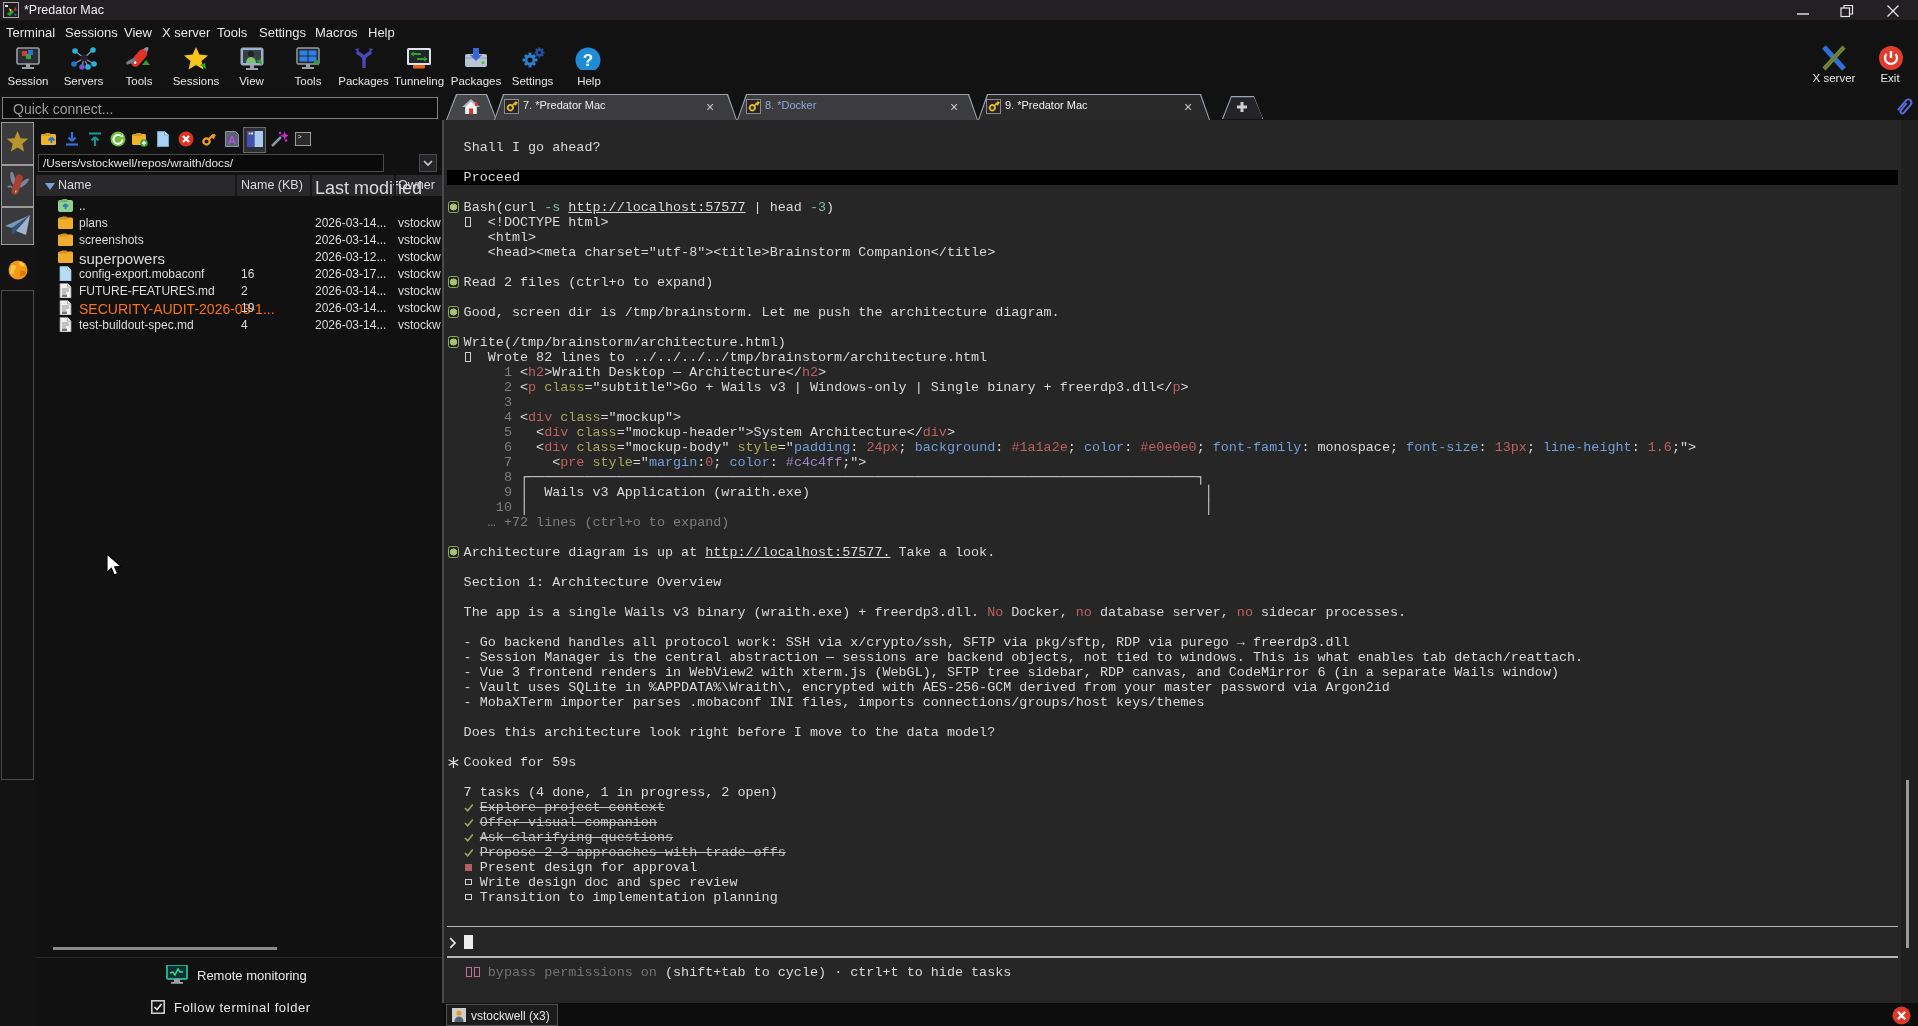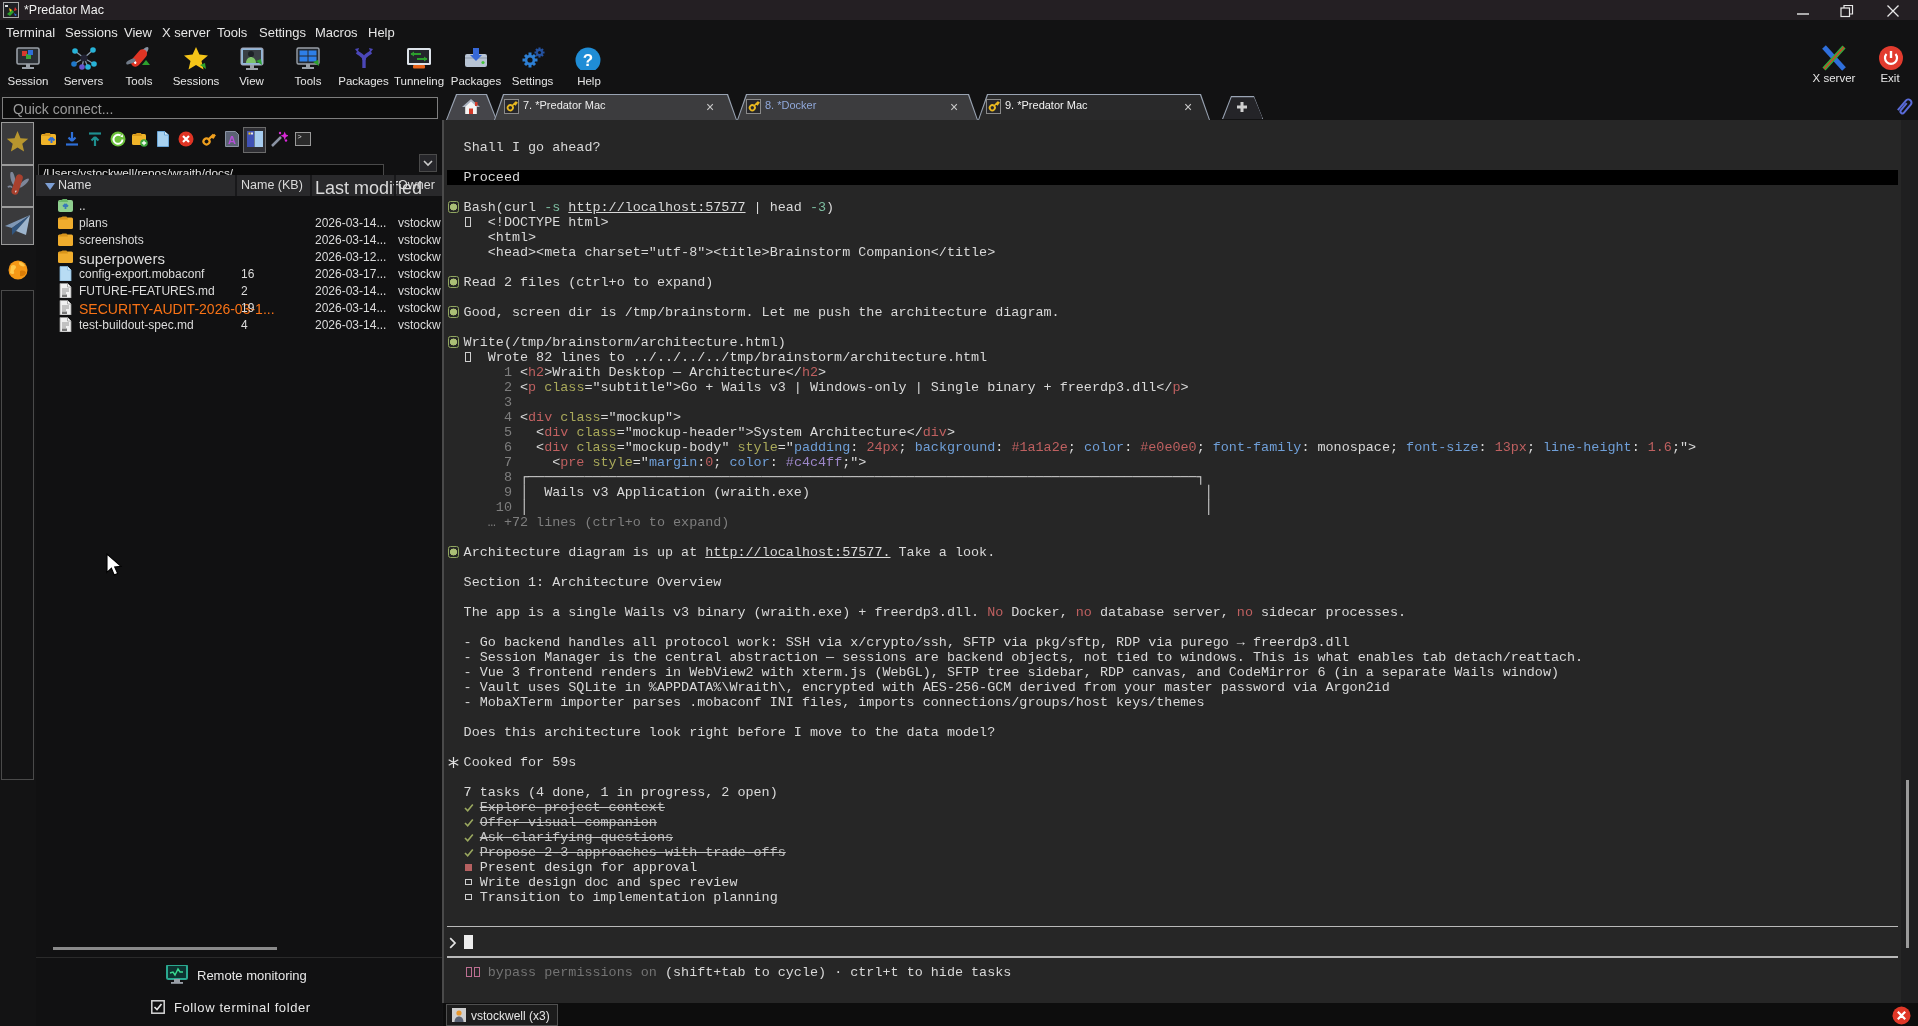--- a/index.html
+++ b/index.html
@@ -368,21 +368,21 @@
       <circle cx="9" cy="2" r="1.2" fill="#d828d8"></circle>
       <circle cx="15" cy="9.5" r="1.2" fill="#d828d8"></circle>
     </g>
   </svg>
 <svg class="abs" style="left:294.5px;top:131px" width="17" height="17">
     <g>
       <rect x="0.5" y="1.5" width="15" height="13" fill="#2a2a2a" stroke="#999"></rect>
       <text x="2.5" y="8" font-size="7" fill="#ddd" font-family="Liberation Mono">&gt;</text>
     </g>
   </svg>
-<div id="pathbar" style="left:38px;top:164px;width:346px">/Users/vstockwell/repos/wraith/docs/</div>
+<div id="pathbar" style="left:38px;top:154px;width:346px">/Users/vstockwell/repos/wraith/docs/</div>
 <div class="abs" style="left:419px;top:154px;width:18px;height:18px;background:#26262a;border:1px solid #4a4a4a"></div>
 <svg class="abs" style="left:423px;top:160px" width="10" height="7">
     <path d="M1 1l4 4 4-4" fill="none" stroke="#ccc" stroke-width="1.6"></path>
   </svg>
 <div class="abs" style="left:36px;top:175px;width:406px;height:21px;background:#29292b"></div>
 <svg class="abs" style="left:44px;top:182px" width="12" height="9">
     <path d="M1 1h10L6 8z" fill="#7d9fd4"></path>
   </svg>
 <span class="abs" style="left:58px;top:178px;font-size:12.5px;color:#dadada">Name</span>
 <span class="abs" style="left:241px;top:178px;font-size:12.5px;color:#dadada">Name (KB)</span>

